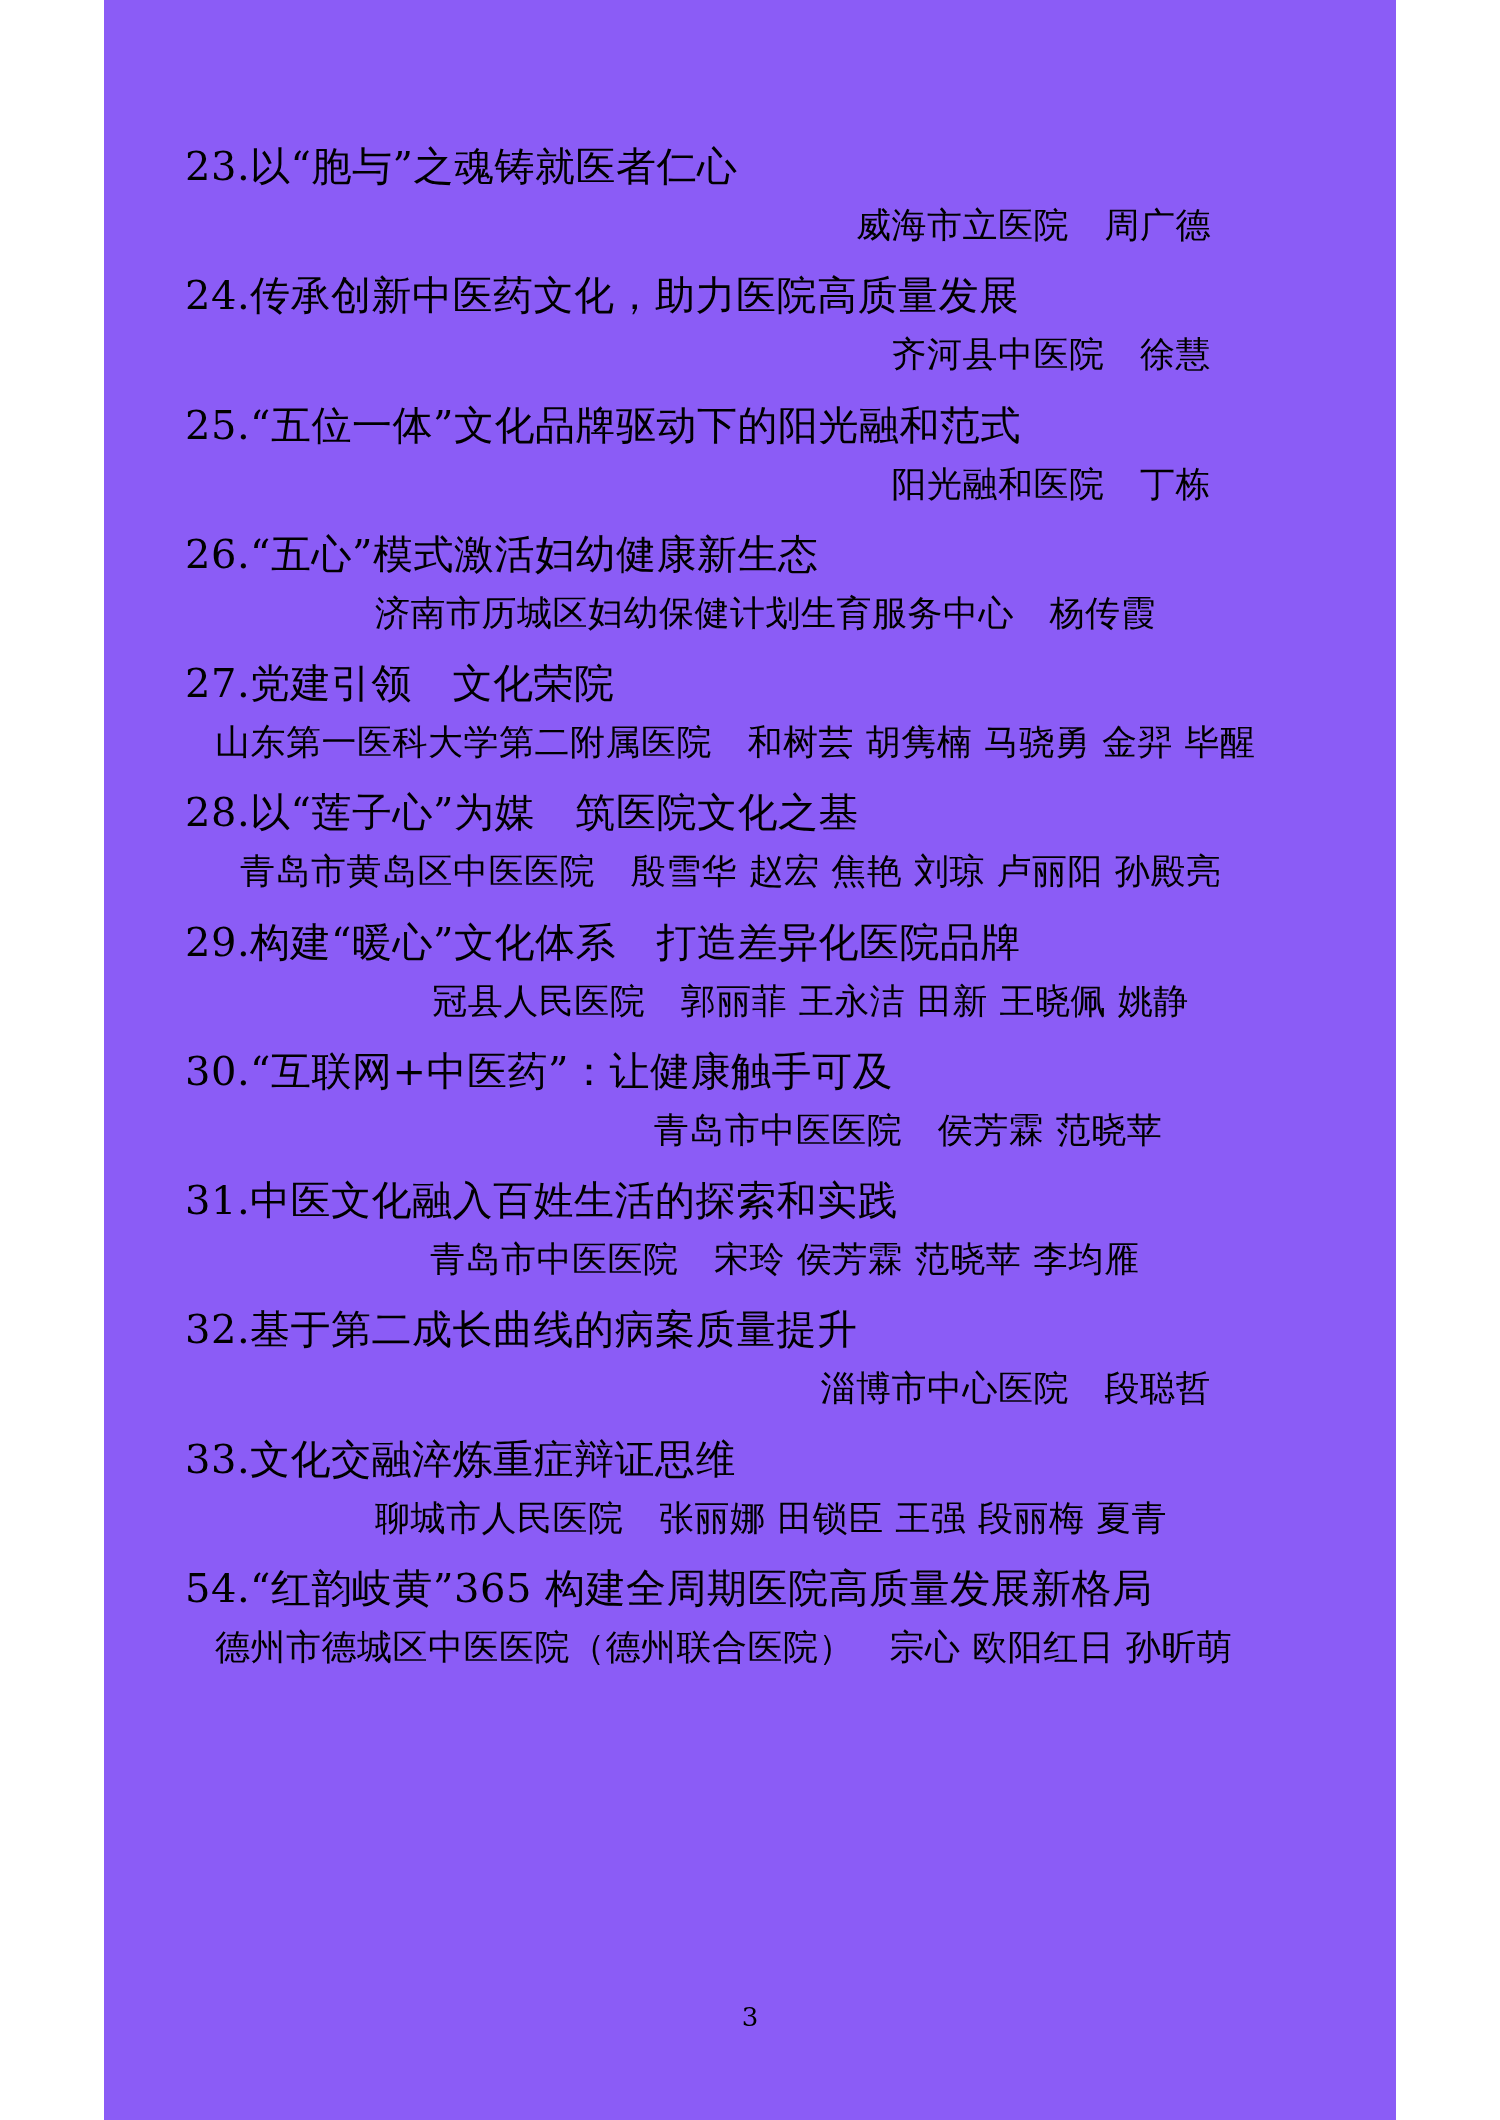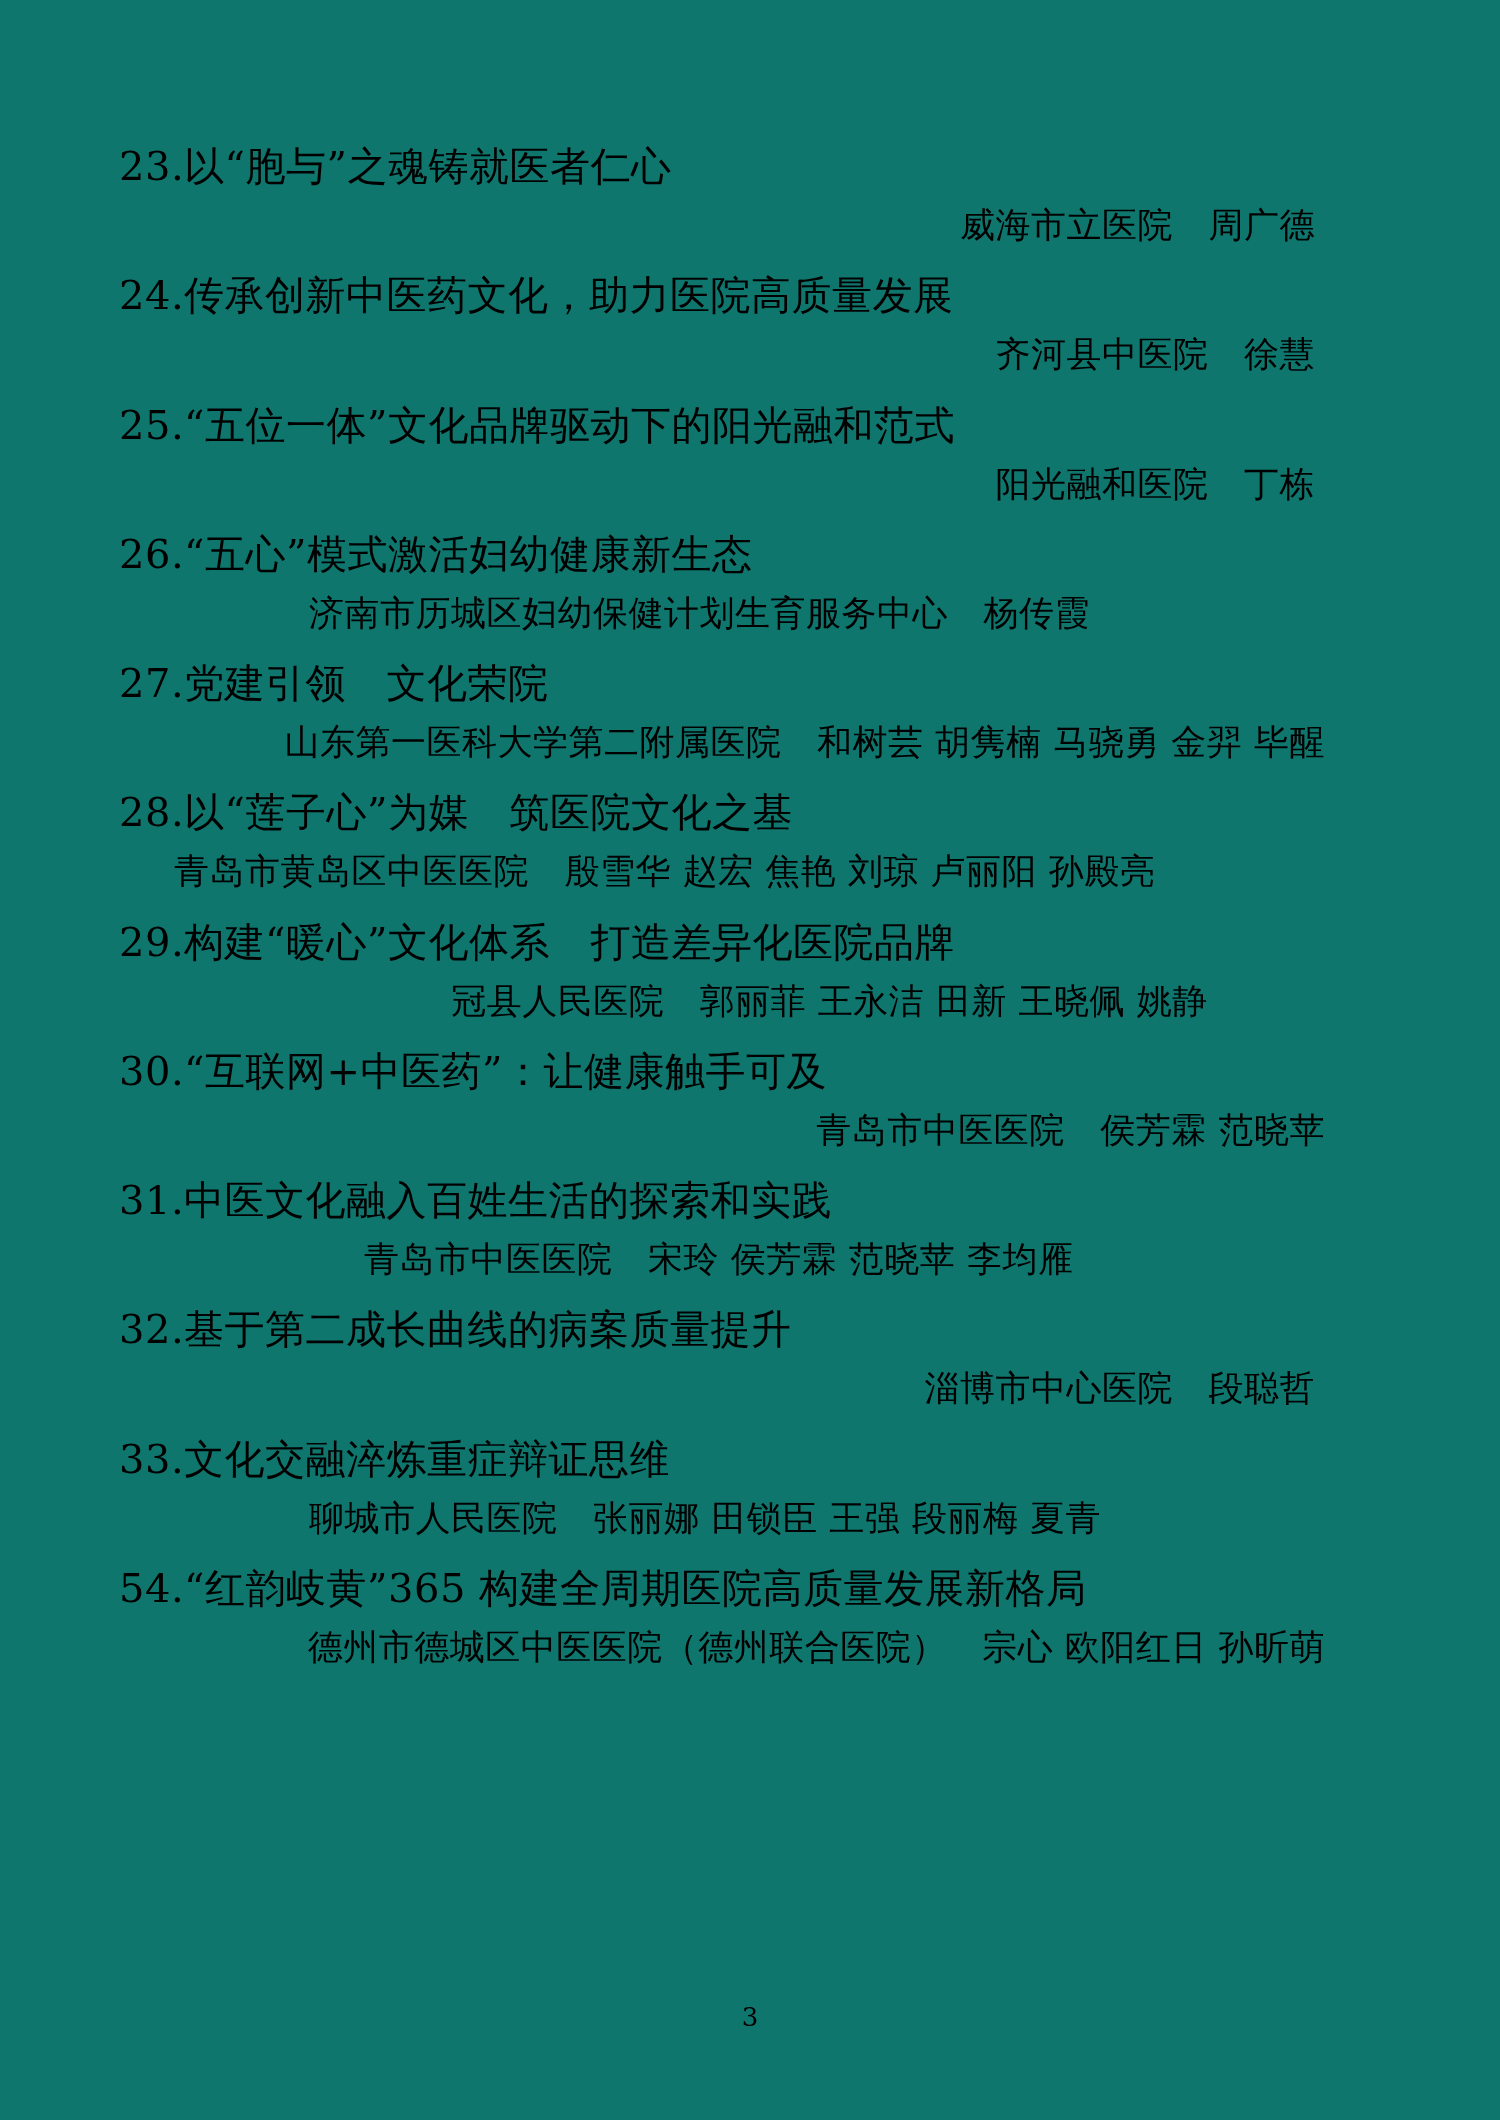--- a/index.html
+++ b/index.html
@@ -6,26 +6,26 @@
     margin: 0;
     padding: 0;
     background: #ffffff;
   }
   body {
     font-family: "DejaVu Serif", "Liberation Serif", serif;
     color: #000000;
   }
   .page {
     position: relative;
-    width: 1500px;
+    width: 1292px;
     height: 2120px;
     margin: 0 auto;
-    background: #0f766e;
+    background: #8b5cf6;
     box-sizing: border-box;
-    padding: 140px 175px 0 119px;
+    padding: 140px 175px 0 81px;
   }
   .entries {
     display: block;
   }
   .entry {
     margin-bottom: 20px;
   }
   .entry-title {
     font-size: 40px;
     line-height: 1.30;
@@ -57,21 +57,21 @@
   }
   .align-indent2 {
     text-align: left;
     padding-left: 190px;
   }
   .align-indent3 {
     text-align: left;
     padding-left: 245px;
   }
   .align-indent4 {
-    text-align: right;
+    text-align: center;
     padding-left: 410px;
   }
   .title-indent {
     padding-left: 0px;
   }
   .page-number {
     position: absolute;
     bottom: 88px;
     left: 0;
     right: 0;

